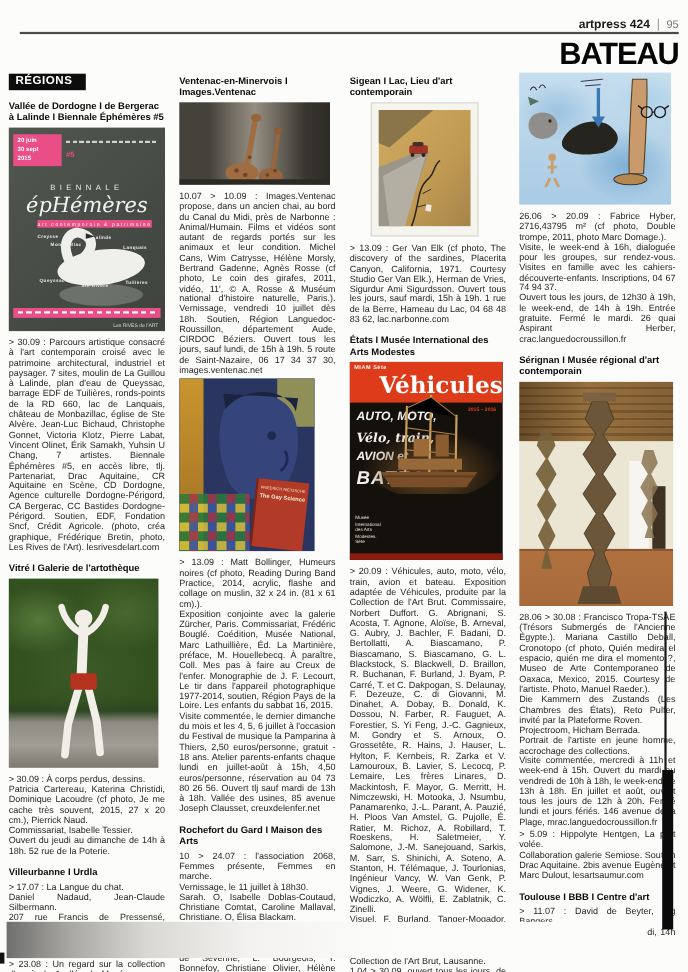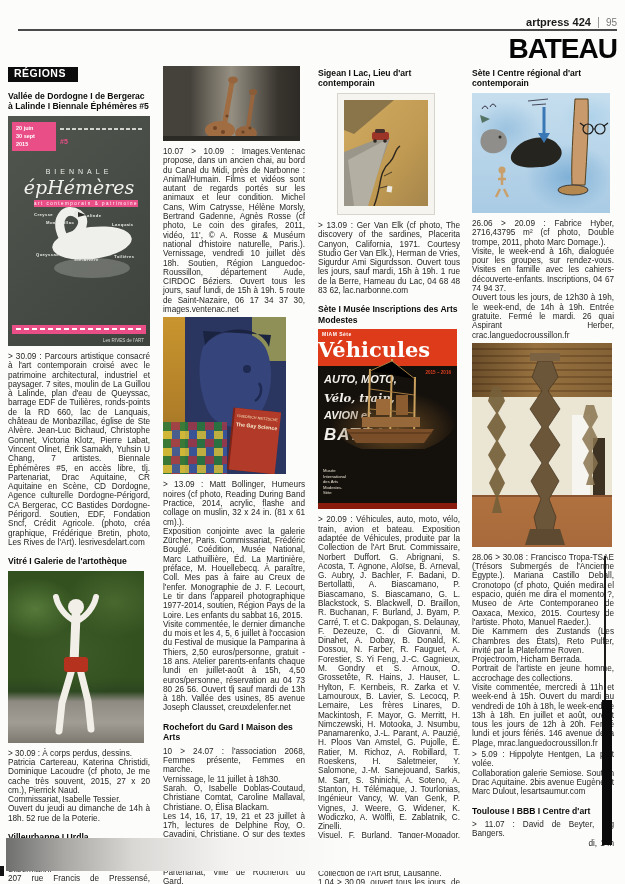--- a/index.html
+++ b/index.html
@@ -17,21 +17,21 @@
   #brandline{font-size:11px;font-weight:bold;color:#1a1a1a;}
   #pagenum{font-weight:normal;color:#777;font-size:10px;border-left:1px solid #999;
            padding-left:7px;margin-left:7px;}
   #toprule{position:absolute;top:29px;left:18px;width:599px;height:2px;background:#4a4a4a;}
   #agenda{position:absolute;top:33px;right:8px;font-size:28px;font-weight:900;
           letter-spacing:-1px;color:#060606;}
   
   #regionsbar{display:inline-block;background:#0c0c0c;color:#fff;font-weight:bold;
               font-size:10.5px;padding:0 12px 3px 6px;letter-spacing:.5px;}
   
-  #poster1{width:142px;height:230px;background:linear-gradient(135deg,#51564f,#454a44 60%,#3e433d);}
+  #poster1{width:142px;height:185px;background:linear-gradient(135deg,#51564f,#454a44 60%,#3e433d);}
   .pinkbox{position:absolute;left:4px;top:6px;width:40px;height:27px;background:#e94e87;
            color:#fff;font-size:5.5px;font-weight:bold;line-height:8px;padding:2px 0 0 4px;}
   .topdashes{position:absolute;left:52px;top:12px;width:82px;height:2px;
              background:repeating-linear-gradient(90deg,#cfd2cd 0 4px,transparent 4px 6px);}
   .num5{position:absolute;left:52px;top:22px;color:#e94e87;font-size:7px;font-weight:bold;}
   .bienn{position:absolute;left:0;top:52px;width:142px;text-align:center;color:#eceee9;
          font-size:7px;letter-spacing:4px;}
   .ephem{position:absolute;left:0;top:60px;width:142px;text-align:center;color:#f2f3ef;
          font-size:19px;font-family:"DejaVu Serif",serif;font-style:italic;}
   .pinkstrip{position:absolute;left:26px;top:84px;width:104px;background:#e94e87;color:#fff;
@@ -63,21 +63,21 @@
     transform:rotate(6deg);color:#f0e2b8;text-align:center;font-size:3.6px;line-height:5px;
     padding-top:6px;box-shadow:-2px 0 0 #7c2418;}
   .boll-book b{display:block;font-size:5.2px;line-height:6px;margin-top:2px;color:#f7efd2;}
   
   #fig-elk{width:96px;height:120px;margin-left:19px;background:#f6f4ee;border:1px solid #d8d5cc;}
   .elk-inner{position:absolute;left:6px;top:6px;width:84px;height:106px;overflow:hidden;}
   
   #poster-miam{width:139px;height:180px;background:#14100c;}
   .miam-top{position:absolute;left:0;top:0;width:139px;height:37px;background:#dd3b1a;}
   .miam-brand{position:absolute;left:4px;top:2px;color:#fff;font-size:5px;font-weight:bold;letter-spacing:.5px;}
-  .miam-title{position:absolute;left:0;top:8px;width:139px;text-align:left;color:#fff;
+  .miam-title{position:absolute;left:0;top:8px;width:139px;text-align:right;color:#fff;
     font-family:"DejaVu Serif",serif;font-weight:bold;font-size:21px;}
   .miam-dates{position:absolute;right:6px;top:41px;color:#e04020;font-size:4.6px;font-weight:bold;}
   .mline{position:absolute;left:6px;color:#f2f0ea;font-style:italic;font-weight:bold;}
   .miam-ship{position:absolute;left:0;bottom:6px;width:139px;height:120px;}
   .miam-mus{position:absolute;left:5px;bottom:14px;color:#e8e0d0;font-size:4.2px;line-height:5.4px;white-space:pre-line;}
   .miam-strip{position:absolute;left:0;bottom:0;width:139px;height:6px;background:#8a1c0e;}
   
   #fig-hyber{width:138px;height:120px;
     background:radial-gradient(50px 40px at 25% 30%,#9cc3e0,transparent 70%),
                radial-gradient(60px 46px at 70% 70%,#7fb0d6,transparent 72%),
@@ -166,20 +166,21 @@
 Ouvert du jeudi au dimanche de 14h à 18h. 52 rue de la Poterie.</p>
   <div class="loc">Villeurbanne I Urdla</div>
   <p class="para">&gt; 17.07 : La Langue du chat.
 Daniel Nadaud, Jean-Claude Silbermann.
 207 rue Francis de Pressensé, urdla.com</p>
   <div class="loc">Villeneuve d'Ascq I Lam</div>
   <p class="para">&gt; 23.08 : Un regard sur la collection d'agnès b. 1 allée du Musée, musee-lam.fr</p>
 </div>
 
 <div class="col" id="col2">
+  <div class="loc first">Ventenac-en-Minervois I Images.Ventenac</div>
 
   <div class="fig" id="fig-giraffe">
     <svg width="137" height="75" viewBox="0 0 137 75">
       <path d="M60 66 L69 16" stroke="#a06c42" stroke-width="5" fill="none"></path>
       <ellipse cx="70" cy="14" rx="5" ry="3.5" fill="#96653e"></ellipse>
       <ellipse cx="57" cy="64" rx="15" ry="9" fill="#a06c42"></ellipse>
       <circle cx="52" cy="62" r="2" fill="#6e4526"></circle>
         <circle cx="60" cy="66" r="2" fill="#6e4526"></circle>
         <circle cx="64" cy="50" r="1.6" fill="#6e4526"></circle>
       <path d="M84 68 L90 28" stroke="#96653e" stroke-width="4" fill="none"></path>
@@ -244,21 +245,21 @@
         <circle cx="31" cy="41" r="1.8" fill="#2b2420"></circle>
           <circle cx="41" cy="41" r="1.8" fill="#2b2420"></circle>
         <path d="M30 106 C38 86,34 72,46 62 C52 56,50 50,56 46" stroke="#2a241c" stroke-width="1.4" fill="none"></path>
         <path d="M40 76 L48 72 M36 88 L44 86" stroke="#2a241c" stroke-width=".8" fill="none"></path>
         <rect x="43" y="86" width="5" height="6" fill="#ece9e0" transform="rotate(8 45 89)"></rect>
       </svg>
     </div>
   </div>
 
   <p class="para">&gt; 13.09 : Ger Van Elk (cf photo, The discovery of the sardines, Placerita Canyon, California, 1971. Courtesy Studio Ger Van Elk.), Herman de Vries, Sigurdur Ami Sigurdsson. Ouvert tous les jours, sauf mardi, 15h à 19h. 1 rue de la Berre, Hameau du Lac, 04 68 48 83 62, lac.narbonne.com</p>
-  <div class="loc">Sète I Musée Inscriptions des Arts Modestes</div>
+  <div class="loc">États I Musée International des Arts Modestes</div>
 
   <div class="fig" id="poster-miam">
     <div class="miam-top"></div>
     <div class="miam-brand">MIAM Sète</div>
     <div class="miam-title">Véhicules</div>
     <div class="miam-dates">2015 – 2016</div>
     <div class="mline" style="top:44px;font-size:11px;">AUTO, MOTO,</div>
     <div class="mline" style="top:62px;font-size:11.5px;font-family:'DejaVu Serif',serif;">Vélo, train,</div>
     <div class="mline" style="top:80px;font-size:11px;">AVION et</div>
     <div class="mline" style="top:96px;font-size:17px;letter-spacing:1px;">BATEAU</div>
@@ -283,21 +284,20 @@
 Sète</div>
     <div class="miam-strip"></div>
   </div>
 
   <p class="para">&gt; 20.09 : Véhicules, auto, moto, vélo, train, avion et bateau. Exposition adaptée de Véhicules, produite par la Collection de l'Art Brut. Commissaire, Norbert Duffort. G. Abrignani, S. Acosta, T. Agnone, Aloïse, B. Arneval, G. Aubry, J. Bachler, F. Badani, D. Bertollatti, A. Biascamano, P. Biascamano, S. Biascamano, G. L. Blackstock, S. Blackwell, D. Braillon, R. Buchanan, F. Burland, J. Byam, P. Carré, T. et C. Dakpogan, S. Delaunay, F. Dezeuze, C. di Giovanni, M. Dinahet, A. Dobay, B. Donald, K. Dossou, N. Farber, R. Fauguet, A. Forestier, S. Yi Feng, J.-C. Gagnieux, M. Gondry et S. Arnoux, O. Grossetête, R. Hains, J. Hauser, L. Hylton, F. Kernbeis, R. Zarka et V. Lamouroux, B. Lavier, S. Lecocq, P. Lemaire, Les frères Linares, D. Mackintosh, F. Mayor, G. Merritt, H. Nimczewski, H. Motooka, J. Nsumbu, Panamarenko, J.-L. Parant, A. Pauzié, H. Ploos Van Amstel, G. Pujolle, É. Ratier, M. Richoz, A. Robillard, T. Roeskens, H. Saletmeier, Y. Salomone, J.-M. Sanejouand, Sarkis, M. Sarr, S. Shinichi, A. Soteno, A. Stanton, H. Télémaque, J. Tourlonias, Ingénieur Vancy, W. Van Genk, P. Vignes, J. Weere, G. Widener, K. Wodiczko, A. Wölfli, E. Zablatnik, C. Zinelli.
 Visuel, F. Burland, Tanger-Mogador, 1998, métal, bois et plastique, 195 x 225 x 107 cm. Photo, Atelier de numérisation, Ville de Lausanne, Collection de l'Art Brut, Lausanne.
 1.04 &gt; 30.09, ouvert tous les jours, de 9h30 à 19h. 23 quai Maréchal de Lattre de Tassigny, miam.org</p>
 </div>
 
 <div class="col" id="col4">
-  <div class="loc first">Sète I Centre régional d'art contemporain</div>
 
   <div class="fig" id="fig-hyber">
     <svg width="138" height="120" viewBox="0 0 138 120">
       <path d="M103 6 C101 40,99 70,100 92 L113 92 C115 60,117 30,116 6 Z" fill="#c99a6c" stroke="#55411f" stroke-width="1"></path>
       <ellipse cx="101" cy="97" rx="15" ry="5" fill="#b5884f" stroke="#3a3a38" stroke-width="1"></ellipse>
       <path d="M40 60 C50 42,78 40,86 52 C96 62,84 74,68 74 C52 76,34 72,40 60 Z" fill="#26241f"></path>
       <path d="M10 42 C14 34,30 34,34 44 C38 54,28 62,18 60 C10 58,6 50,10 42 Z" fill="#8f8e8a"></path>
       <circle cx="28" cy="44" r="1.5" fill="#2a2a28"></circle>
       <path d="M30 80 l0 12 M26 86 l8 0 M28 96 l-4 8 M32 96 l4 8" stroke="#c9a06c" stroke-width="2.5" fill="none"></path>
       <circle cx="30" cy="77" r="3.5" fill="#c9a06c"></circle>
@@ -308,20 +308,21 @@
       <path d="M121 36 L123 36 M112 33 L108 30 M132 33 L136 30" stroke="#1a1a1a" stroke-width="1.2"></path>
       <path d="M10 16 q3 -6 6 0 M18 14 q3 -6 6 0" stroke="#334" stroke-width="1" fill="none"></path>
       <path d="M56 8 l20 -2 M60 12 l14 -1" stroke="#223" stroke-width=".8"></path>
       <path d="M8 22 l10 4 l-8 4 z" fill="#2c4a2c" opacity=".7"></path>
     </svg>
   </div>
 
   <p class="para">26.06 &gt; 20.09 : Fabrice Hyber, 2716,43795 m² (cf photo, Double trompe, 2011, photo Marc Domage.).
 Visite, le week-end à 16h, dialoguée pour les groupes, sur rendez-vous. Visites en famille avec les cahiers-découverte-enfants. Inscriptions, 04 67 74 94 37.
 Ouvert tous les jours, de 12h30 à 19h, le week-end, de 14h à 19h. Entrée gratuite. Fermé le mardi. 26 quai Aspirant Herber, crac.languedocroussillon.fr</p>
+  <div class="loc">Sérignan I Musée régional d'art contemporain</div>
 
   <div class="fig" id="fig-tropa">
     <div class="tropa-ceil"></div>
     <div class="tropa-doorw"></div>
     <div class="tropa-door"></div>
     <div class="tropa-floor"></div>
     <svg width="140" height="204" viewBox="0 0 140 204">
       <polygon points="66,18 60,34 70,48 58,66 70,84 58,102 70,120 59,138 69,156 62,174 66,192 80,192 84,174 77,156 87,138 76,120 88,102 76,84 88,66 76,48 86,34 80,18" fill="#6b563a" stroke="#4a3a24" stroke-width=".8"></polygon>
       <rect x="58" y="10" width="30" height="8" fill="#7a6242"></rect>
       <polygon points="58,186 88,186 93,202 53,202" fill="#5e4a30"></polygon>

